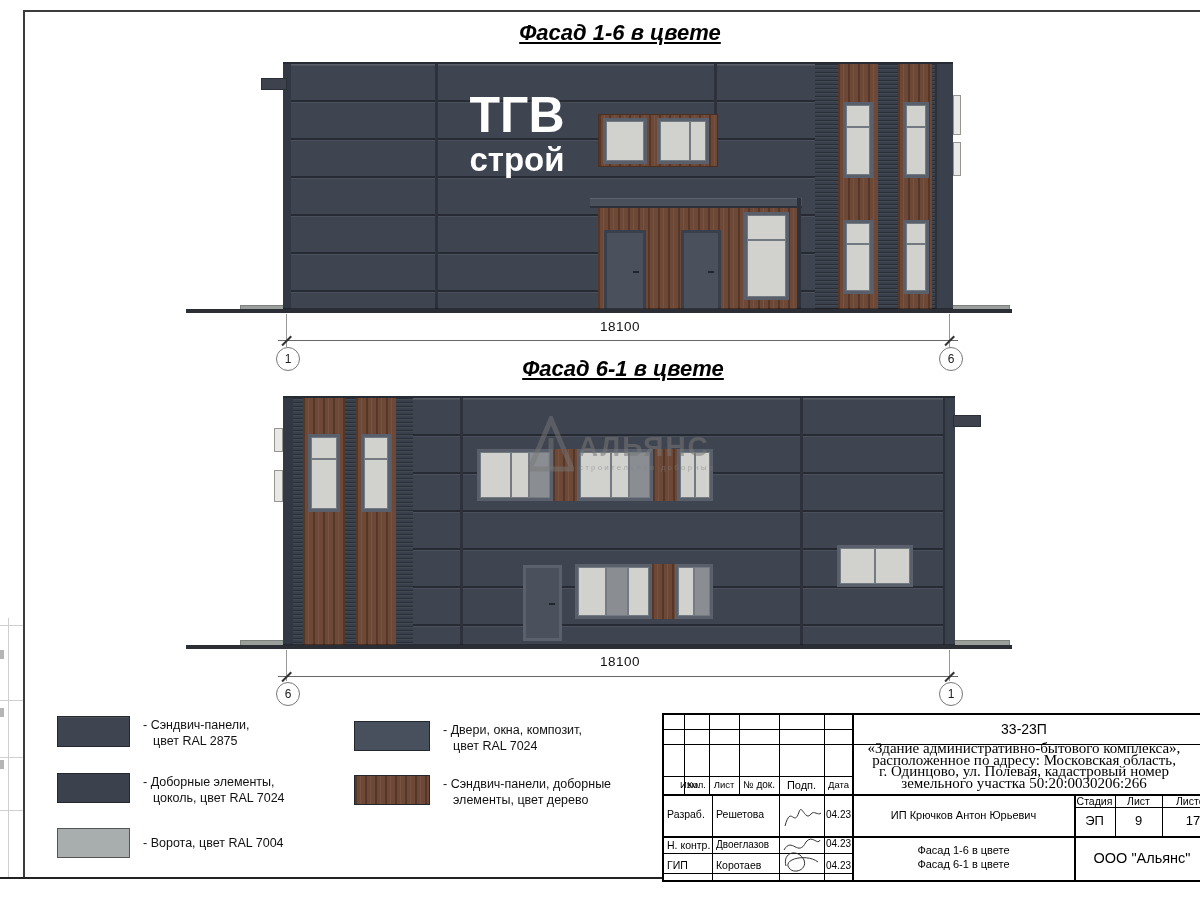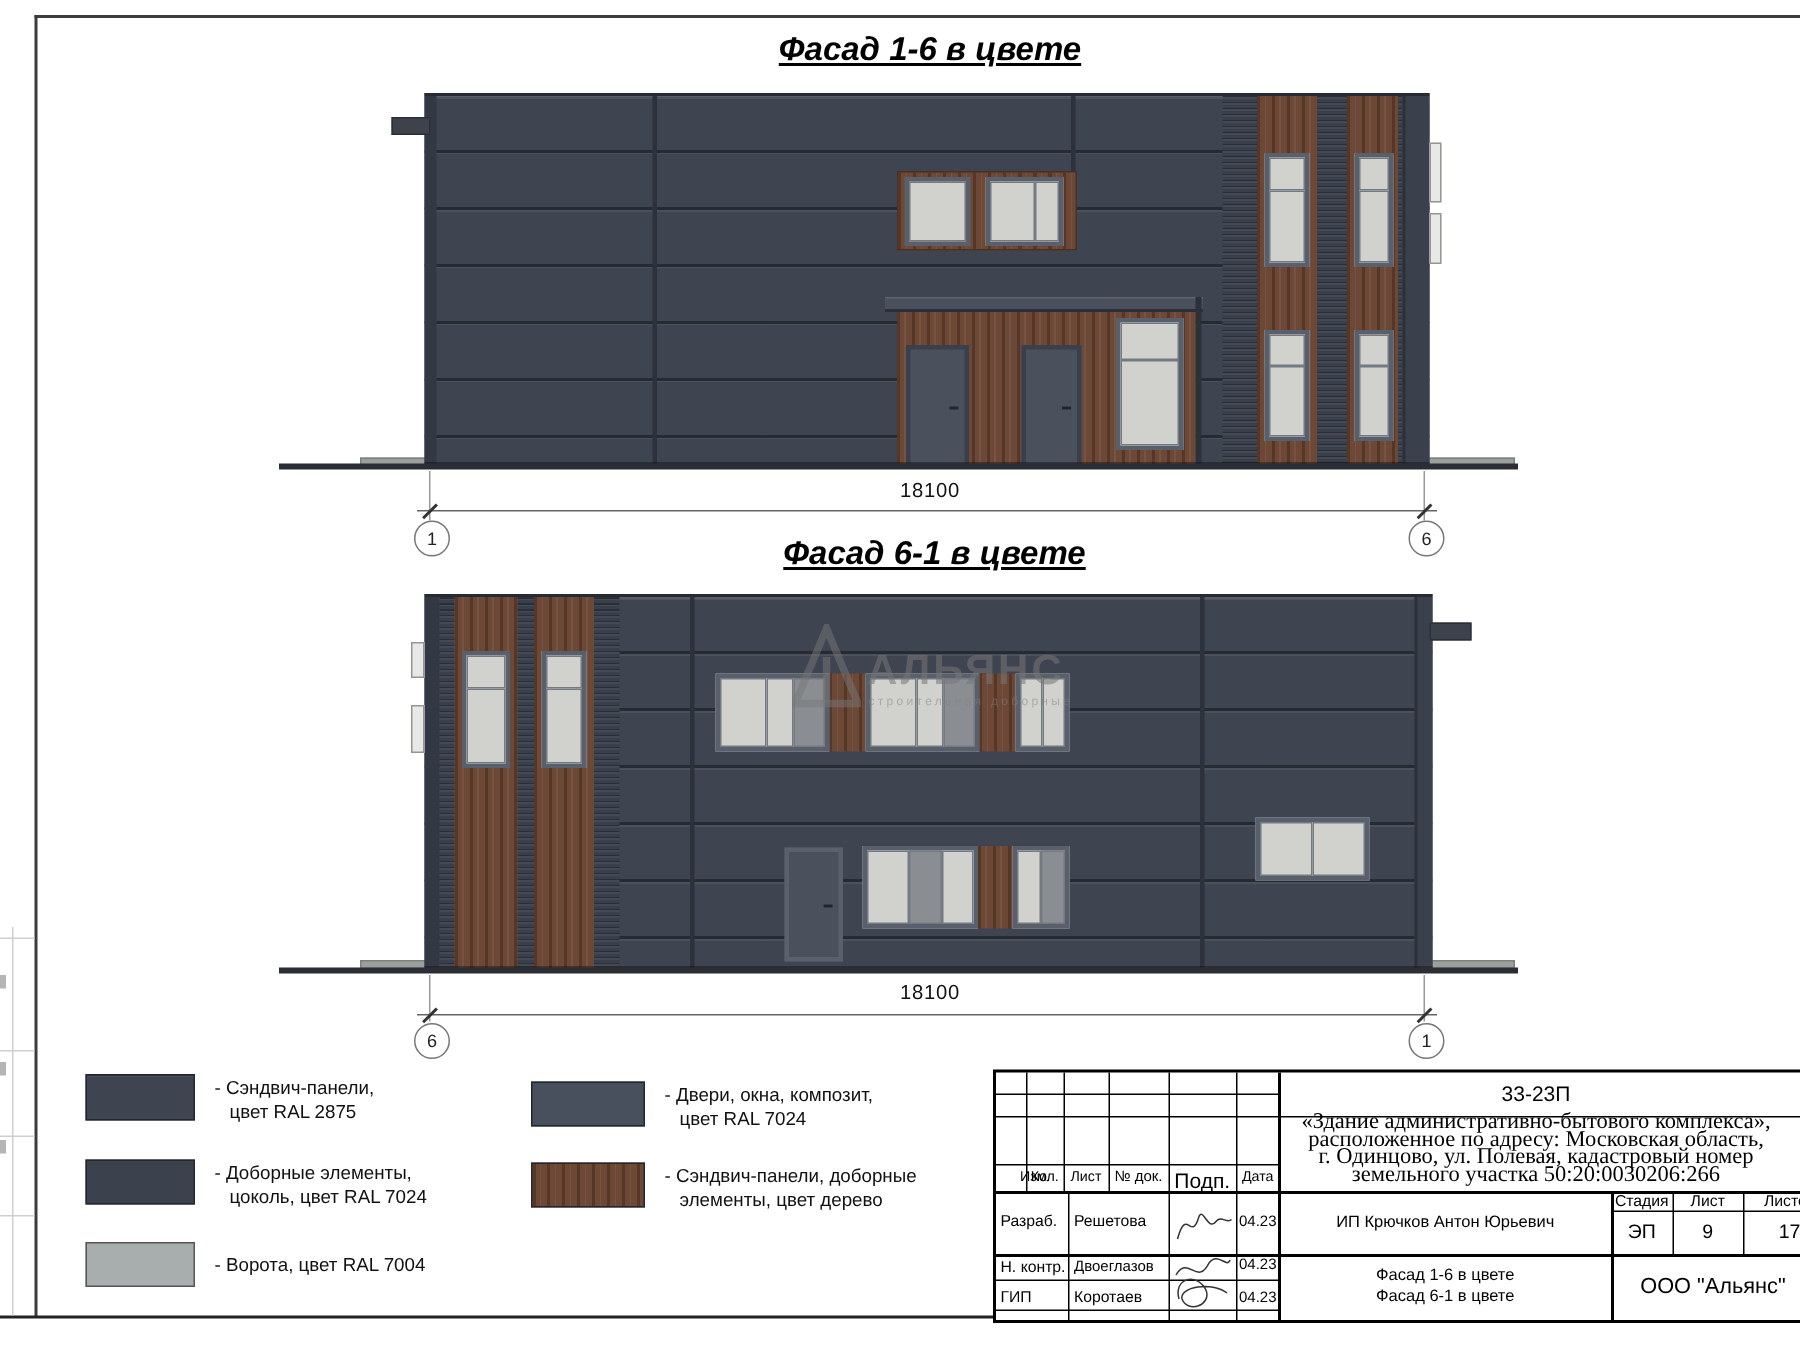--- a/index.html
+++ b/index.html
@@ -79,20 +79,24 @@
   <div class="foundation" style="left:240px;top:305px;width:770px;height:6px;"></div>
 
   <div class="abs panels bldg" style="left:283px;top:62px;width:670px;height:248px;">
 
     <div class="abs edge-dark" style="left:0;top:0;width:8px;height:248px;"></div>
     <div class="abs" style="left:-22px;top:14px;width:24px;height:10px;background:#3d424d;border:1px solid #2b2f38;"></div>
 
     <div class="abs joint" style="left:152px;top:0;width:3px;height:248px;"></div>
     <div class="abs joint" style="left:431px;top:0;width:3px;height:50px;"></div>
 
+    <div class="abs logo" style="left:144px;top:26px;width:180px;">
+      <div style="font-size:50px;">ТГВ</div>
+      <div style="font-size:33px;margin-top:3px;">строй</div>
+    </div>
 
     <div class="abs wood" style="left:315px;top:50px;width:120px;height:53px;border:1px solid #4a3023;box-sizing:border-box;">
       <div class="win" style="left:4px;top:3px;width:44px;height:46px;">
         <div class="pane"></div>
       </div>
       <div class="win" style="left:58px;top:3px;width:52px;height:46px;">
         <div class="pane" style="flex:2;"></div>
         <div class="pane" style="flex:1;"></div>
       </div>
     </div>
@@ -274,21 +278,21 @@
     <div class="tb-line" style="left:0;top:79px;width:560px;height:2px;"></div>
     <div class="tb-line" style="left:410px;top:92px;width:150px;height:1px;"></div>
     <div class="tb-line" style="left:0;top:121px;width:560px;height:2px;"></div>
     <div class="tb-line" style="left:0;top:138px;width:189px;height:1px;"></div>
     <div class="tb-line" style="left:0;top:158px;width:189px;height:1px;"></div>
 
     <div class="tb-text tb-center" style="left:16px;top:64px;width:20px;font-size:9.5px;">Изм.</div>
     <div class="tb-text tb-center" style="left:20px;top:64px;width:25px;font-size:9.5px;">Кол.</div>
     <div class="tb-text tb-center" style="left:45px;top:64px;width:30px;font-size:9.5px;">Лист</div>
     <div class="tb-text tb-center" style="left:75px;top:64px;width:40px;font-size:10px;">№ док.</div>
-    <div class="tb-text tb-center" style="left:115px;top:64px;width:45px;font-size:14px;">Подп.</div>
+    <div class="tb-text tb-center" style="left:115px;top:64px;width:45px;font-size:11px;">Подп.</div>
     <div class="tb-text tb-center" style="left:160px;top:64px;width:29px;font-size:9.5px;">Дата</div>
 
     <div class="tb-text" style="left:3px;top:93px;font-size:10.5px;">Разраб.</div>
     <div class="tb-text" style="left:52px;top:93px;font-size:10.5px;">Решетова</div>
     <div class="tb-text tb-center" style="left:160px;top:94px;width:29px;font-size:10px;">04.23</div>
     <div class="tb-text" style="left:3px;top:124px;font-size:10.5px;">Н. контр.</div>
     <div class="tb-text" style="left:52px;top:124px;font-size:10px;">Двоеглазов</div>
     <div class="tb-text tb-center" style="left:160px;top:123px;width:29px;font-size:10px;">04.23</div>
     <div class="tb-text" style="left:3px;top:144px;font-size:10.5px;">ГИП</div>
     <div class="tb-text" style="left:52px;top:144px;font-size:10.5px;">Коротаев</div>

